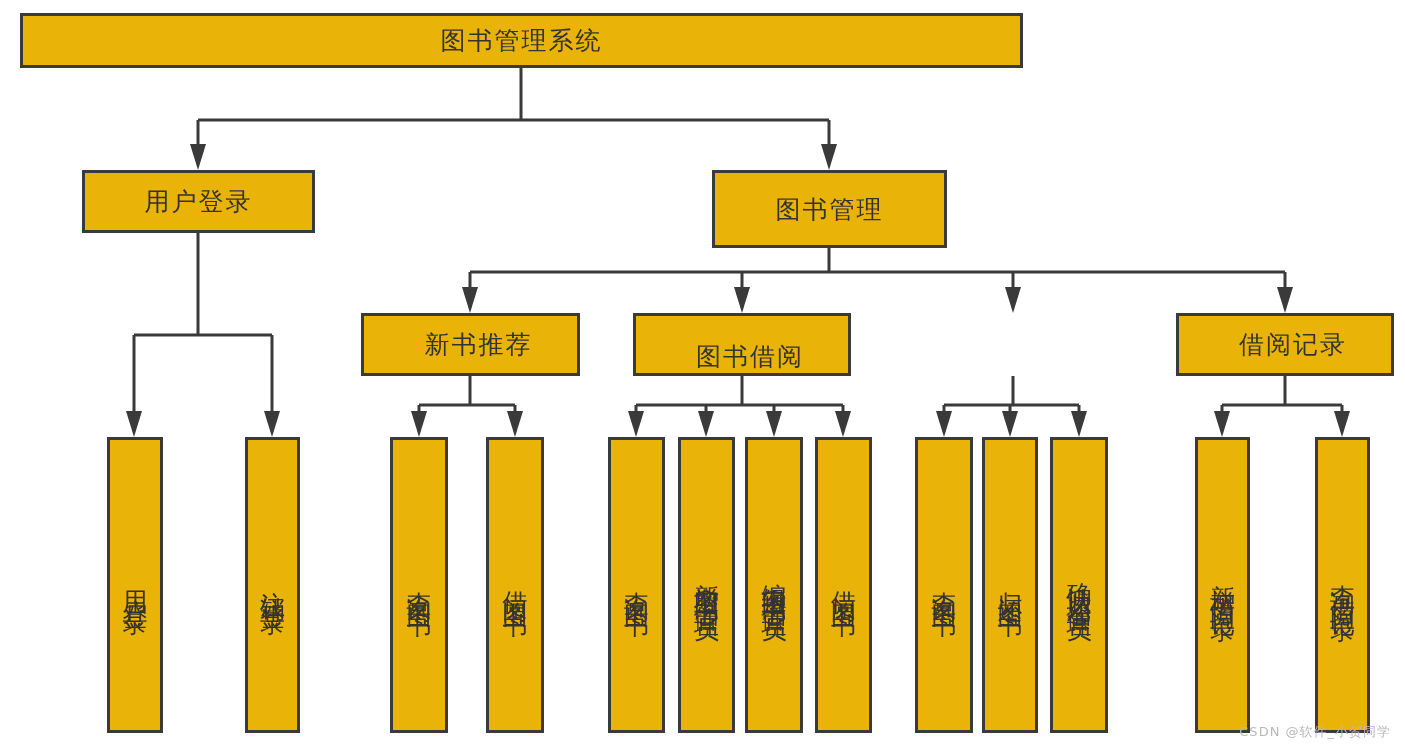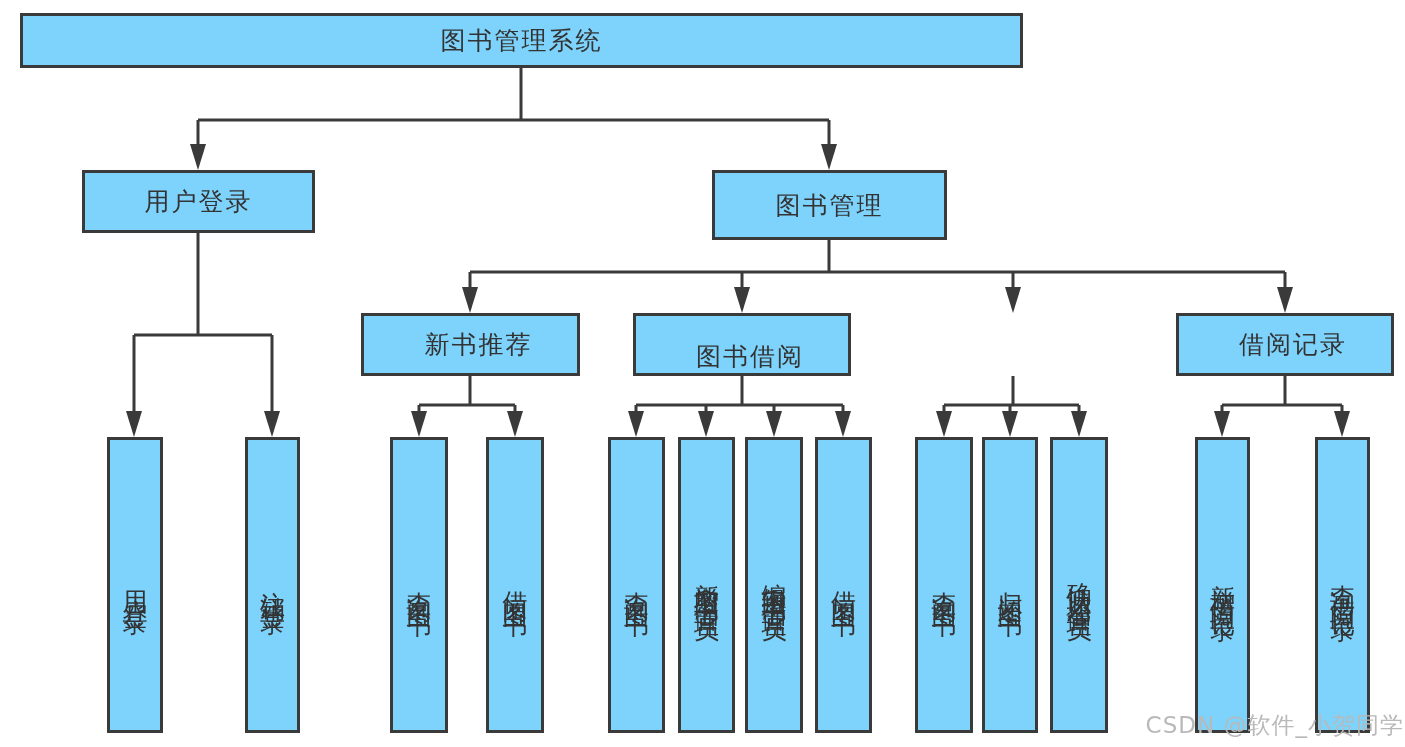--- a/index.html
+++ b/index.html
@@ -14,21 +14,21 @@
   #connectors {
     position: absolute;
     left: 0; top: 0;
     width: 1405px; height: 747px;
     pointer-events: none;
   }
   .node {
     position: absolute;
     box-sizing: border-box;
     border: 3px solid #3a3a3a;
-    background: #7dd3fc;
+    background: #eab308;
     display: flex;
     align-items: center;
     justify-content: center;
     color: #333333;
     font-size: 25px;
     letter-spacing: 2px;
     white-space: nowrap;
   }
   .hbox { height: 63px; top: 313px; width: 219px; padding-left: 16px; }
   .leaf {
@@ -39,23 +39,23 @@
   }
   .leaf .vtext {
     writing-mode: vertical-rl;
     text-orientation: mixed;
     letter-spacing: 7px;
     line-height: 1;
   }
   .leaf.long .vtext { letter-spacing: 5px; }
   .watermark {
     position: absolute;
-    right: 1px;
+    right: 14px;
     bottom: 6px;
-    font-size: 23px;
+    font-size: 13px;
     color: #b9b9b9;
     letter-spacing: 1px;
   }
 </style>
 </head>
 <body>
 
 <div id="canvas">
 
   <svg id="connectors" width="1405" height="747" viewBox="0 0 1405 747">
@@ -122,21 +122,21 @@
     </g>
   </svg>
 
   <div class="node" style="left:20px; top:13px; width:1003px; height:55px;">
     <span>图书管理系统</span>
   </div>
 
   <div class="node" style="left:82px; top:170px; width:233px; height:63px;">
     <span>用户登录</span>
   </div>
-  <div class="node" style="left:712px; top:170px; width:235px; height:70px;">
+  <div class="node" style="left:712px; top:170px; width:235px; height:78px;">
     <span>图书管理</span>
   </div>
 
   <div class="node hbox" style="left:361px;">
     <span>新书推荐</span>
   </div>
   <div class="node hbox" style="left:633px; width:218px;align-items:flex-end;">
     <span>图书借阅</span>
   </div>
   <div class="node hbox" style="left:1176px; width:218px;">

